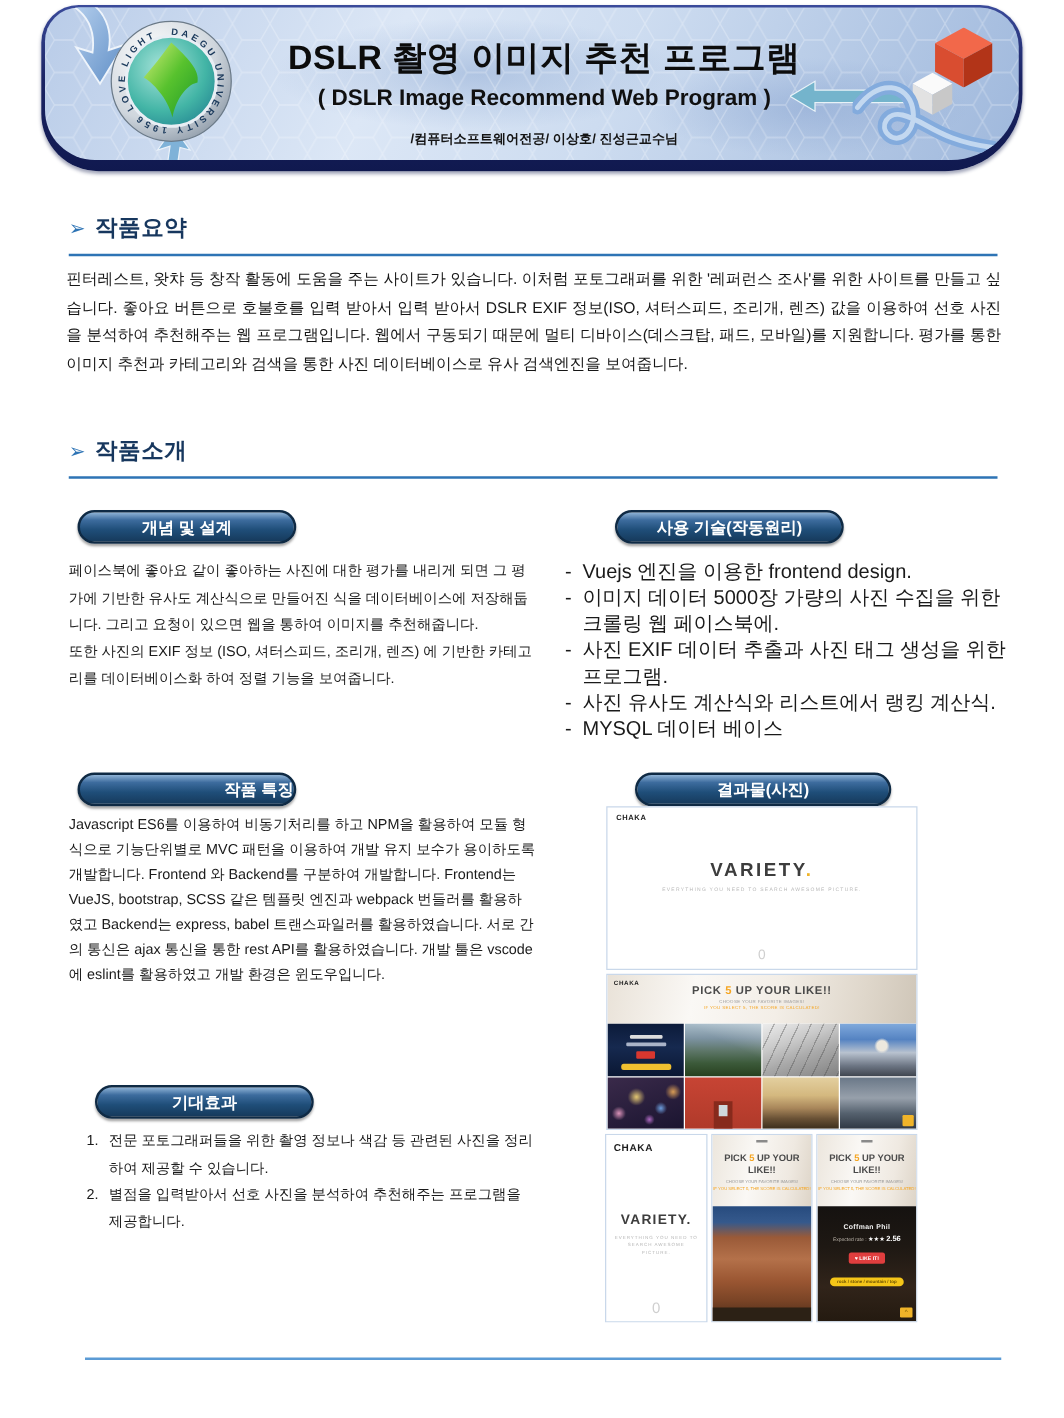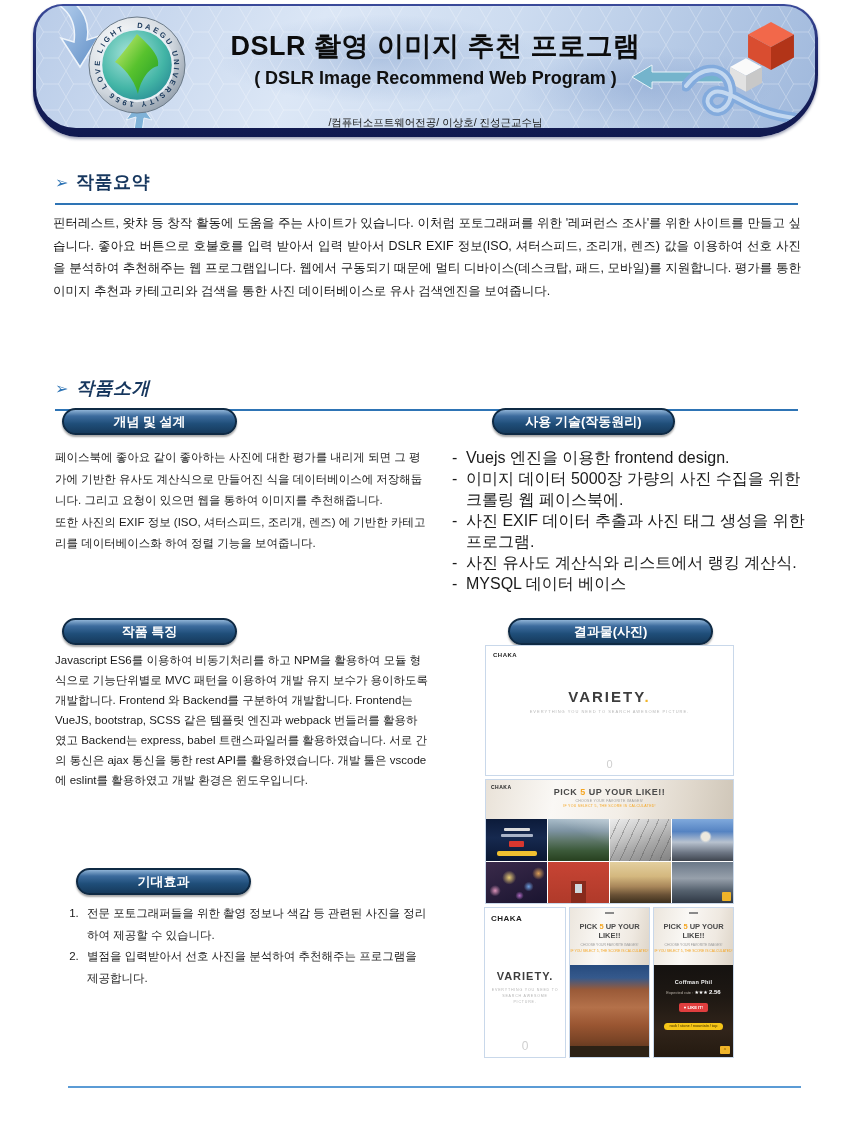--- a/index.html
+++ b/index.html
@@ -16,47 +16,47 @@
   .map-blob1 { position:absolute; left:180px; top:8px; width:330px; height:90px;
                background:radial-gradient(ellipse at 50% 50%, rgba(130,160,205,.45), rgba(130,160,205,0) 70%); }
   .map-blob2 { position:absolute; left:480px; top:40px; width:260px; height:80px;
                background:radial-gradient(ellipse at 50% 50%, rgba(120,150,200,.38), rgba(120,150,200,0) 70%); }
   .hex-overlay { position:absolute; inset:0; }
 
   .logo { position:absolute; left:52px; top:10px; width:98px; height:98px; }
   .title-block { position:absolute; left:150px; right:130px; top:0; height:100%; text-align:center; }
   .h-title { position:absolute; left:0; right:0; top:22px; font-size:27px; font-weight:bold; color:#0c0c0c; letter-spacing:.5px; }
   .h-subtitle { position:absolute; left:0; right:0; top:62px; font-size:18px; font-weight:bold; color:#101010; }
-  .h-authors { position:absolute; left:0; right:0; top:98px; font-size:10.5px; font-weight:normal; color:#141414;margin-top:12px; }
+  .h-authors { position:absolute; left:0; right:0; top:98px; font-size:10.5px; font-weight:bold; color:#141414; }
 
   .deco { position:absolute; }
   .arrow-topleft { left:16px; top:-6px; }
   .arrow-upsmall { left:86px; top:96px; }
   .arrow-leftmid { left:596px; top:58px; }
   .cube-red { left:712px; top:16px; }
   .cube-white { left:694px; top:52px; }
   .ribbon { left:646px; top:52px; }
 
   
   .sec-head { position:absolute; left:55px; width:743px; border-bottom:2px solid #2e74b5; padding-bottom:9px;
               font-size:18px; font-weight:bold; color:#17375e; letter-spacing:.5px; }
   .sec-head .bullet { color:#2e74b5; margin-right:7px; font-size:16px; }
   #head-summary { top:170px; }
-  #head-intro { top:376px;font-style:italic; }
+  #head-intro { top:348px; }
 
   .summary-text { position:absolute; left:53px; top:212px; width:748px; font-size:12.5px; line-height:22.5px;
                   color:#161616; text-align:justify; }
 
   
   .pill { position:absolute; height:27px; background:linear-gradient(180deg,#8fb3d6 0%,#3d6c9e 26%,#1f4e79 60%,#163a5c 100%);
           border:2px solid #0f2a44; border-radius:14px; color:#fff; font-weight:bold; font-size:13px;
           text-align:center; line-height:23px; box-shadow:0 2px 2px rgba(0,0,0,.35); }
   #pill-concept  { left:62px;  top:408px; width:175px; }
   #pill-tech     { left:492px; top:408px; width:183px; }
-  #pill-features { left:62px;  top:618px; width:175px; }
+  #pill-features { left:62px;  top:618px; width:175px;text-align:right; }
   #pill-results  { left:508px; top:618px; width:205px; }
   #pill-expected { left:76px;  top:868px; width:175px; }
 
   
   .concept-text { position:absolute; left:55px; top:447px; width:372px; font-size:11.5px; line-height:21.5px;
                   color:#1a1a1a; white-space:pre-line; }
   .features-text { position:absolute; left:55px; top:650px; width:374px; font-size:11.5px; line-height:20px; color:#1a1a1a; }
   .expected-list { position:absolute; left:62px; top:903px; width:366px; font-size:11.5px; line-height:21.5px; color:#1a1a1a; }
   .expected-list ol { list-style:decimal; padding-left:20px; }
   .expected-list li { padding-left:5px; }

